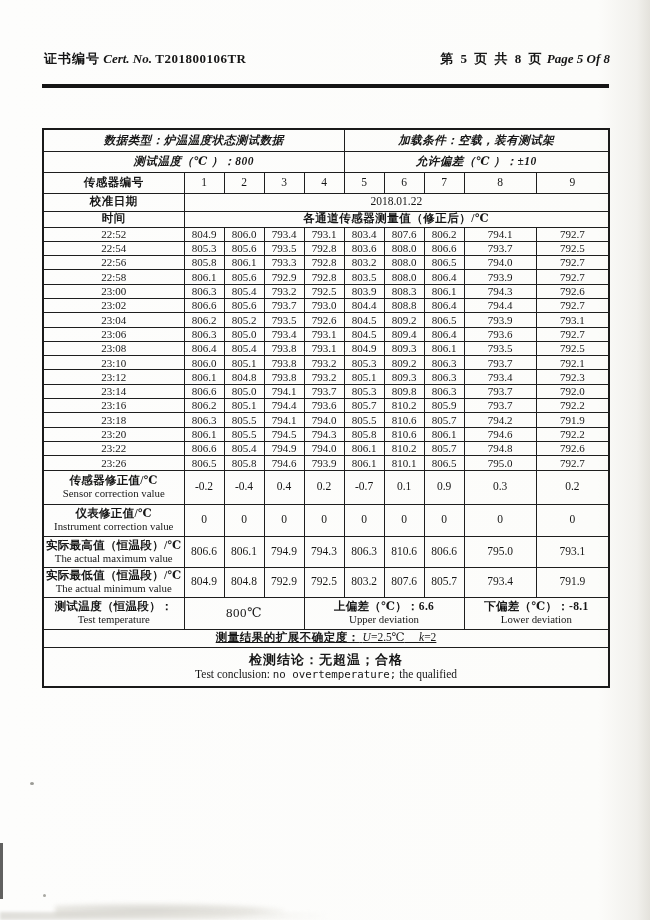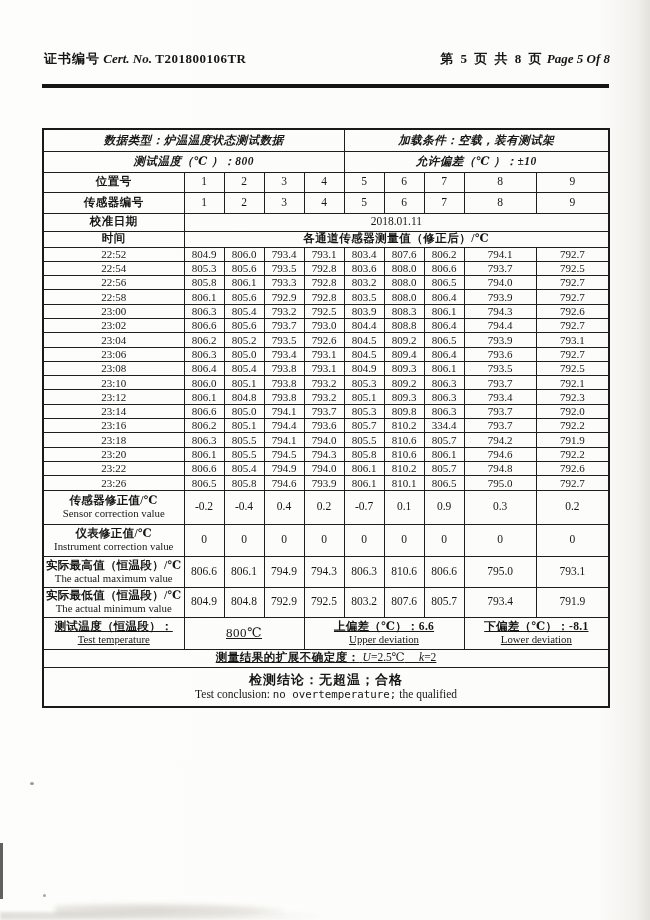--- a/index.html
+++ b/index.html
@@ -48,21 +48,21 @@
   .zh-b { font-weight:700; font-size:13px; letter-spacing:0.5px;font-style:italic; }
   .zh-m { font-weight:700; font-size:12.5px; letter-spacing:0.5px; }
   .ser  { font-size:12px; }
   tr.r-row { height:14.3px; }
   tr.r-row td { font-size:11px; padding:0; }
   td.val { font-size:11px; }
   tr.two-row { height:34px; }
   tr.two-row td.val, tr.sum-row td { font-size:11.5px; }
   td.lbl2 .l1 { font-weight:700; font-size:11.5px; letter-spacing:0.3px; }
   td.lbl2 .l2 { font-size:10.8px; }
-  tr.sum-row { height:32px;text-decoration:underline; }
+  tr.sum-row { height:32px; }
   tr.sum-row .big { font-size:13px; letter-spacing:0.5px; }
   tr.unc-row { height:18px; }
   tr.unc-row td { font-size:11.5px;text-decoration:underline; }
   .it { font-style:italic; }
   tr.con-row { height:40px; }
   tr.con-row .c1 { font-weight:700; font-size:13px; letter-spacing:1px; }
   tr.con-row .c2 { font-size:11.5px; }
   .mono { font-family:"DejaVu Sans Mono",monospace; font-size:10.8px; }
   
   .art { position:absolute; pointer-events:none; }
@@ -109,47 +109,35 @@
     </colgroup>
     <tbody>
       <tr class="hd1">
         <td colspan="5" class="zh-b">数据类型：炉温温度状态测试数据</td>
         <td colspan="5" class="zh-b">加载条件：空载，装有测试架</td>
       </tr>
       <tr class="hd2">
         <td colspan="5" class="zh-b">测试温度（℃ ）：800</td>
         <td colspan="5" class="zh-b">允许偏差（℃ ）：±10</td>
       </tr>
-      <tr class="hd3">
-        <td class="zh-m">位置号</td>
-      <td class="val">1</td>
-          <td class="val">2</td>
-          <td class="val">3</td>
-          <td class="val">4</td>
-          <td class="val">5</td>
-          <td class="val">6</td>
-          <td class="val">7</td>
-          <td class="val">8</td>
-          <td class="val">9</td>
-        </tr>
       <tr class="hd4">
         <td class="zh-m">传感器编号</td>
       <td class="val">1</td>
           <td class="val">2</td>
           <td class="val">3</td>
           <td class="val">4</td>
           <td class="val">5</td>
           <td class="val">6</td>
           <td class="val">7</td>
           <td class="val">8</td>
           <td class="val">9</td>
         </tr>
       <tr class="hd5">
         <td class="zh-m">校准日期</td>
-        <td colspan="9" class="ser">2018.01.11</td>
+        <td colspan="9" class="ser">2018.01.22</td>
       </tr>
       <tr class="hd6">
         <td class="zh-m">时间</td>
         <td colspan="9" class="zh-m">各通道传感器测量值（修正后）/℃</td>
       </tr>
     </tbody>
 
     <tbody>
         <tr class="r-row">
           <td>22:52</td>
@@ -296,21 +284,21 @@
           <td class="val">792.0</td>
         </tr>
         <tr class="r-row">
           <td>23:16</td>
           <td class="val">806.2</td>
           <td class="val">805.1</td>
           <td class="val">794.4</td>
           <td class="val">793.6</td>
           <td class="val">805.7</td>
           <td class="val">810.2</td>
-          <td class="val">334.4</td>
+          <td class="val">805.9</td>
           <td class="val">793.7</td>
           <td class="val">792.2</td>
         </tr>
         <tr class="r-row">
           <td>23:18</td>
           <td class="val">806.3</td>
           <td class="val">805.5</td>
           <td class="val">794.1</td>
           <td class="val">794.0</td>
           <td class="val">805.5</td>

